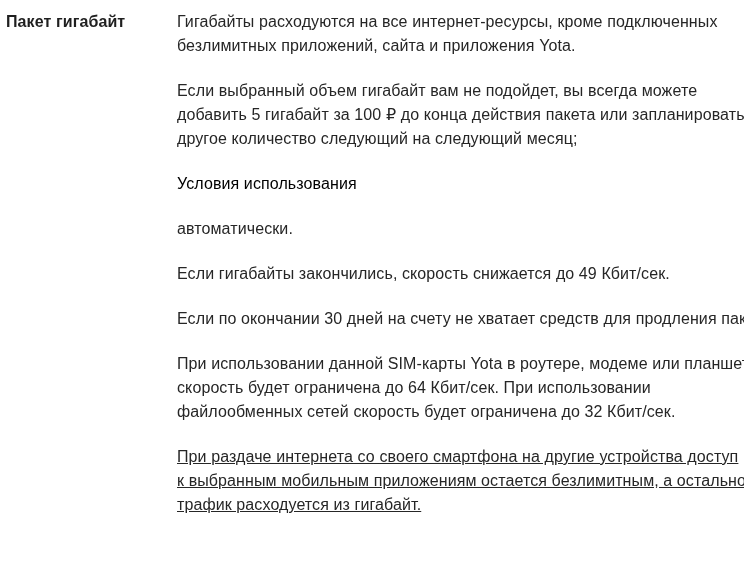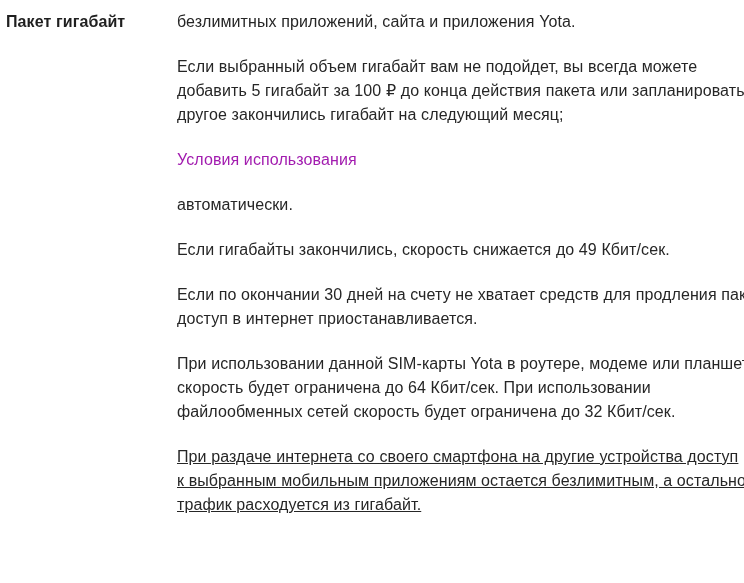--- a/index.html
+++ b/index.html
@@ -43,57 +43,57 @@
     text-decoration: underline;
   }
   .line {
     font-size: 16px;
     line-height: 24px;
     white-space: nowrap;
     color: #262626;
     letter-spacing: 0.1px;
   }
   .para.muted .line {
-    color: #a21caf;
+    color: #000000;
   }
 </style>
 </head>
 <body>
 
 <div class="row">
 
   <div class="term-col">Пакет гигабайт</div>
 
   <div class="desc-col">
 
     <div class="para">
+      <div class="line">Гигабайты расходуются на все интернет-ресурсы, кроме подключенных</div>
       <div class="line">безлимитных приложений, сайта и приложения Yota.</div>
     </div>
 
     <div class="para">
       <div class="line">Если выбранный объем гигабайт вам не подойдет, вы всегда можете</div>
       <div class="line">добавить 5 гигабайт за 100 ₽ до конца действия пакета или запланировать</div>
-      <div class="line">другое закончились гигабайт на следующий месяц;</div>
+      <div class="line">другое количество следующий на следующий месяц;</div>
     </div>
 
     <div class="para muted">
       <div class="line">Условия использования</div>
     </div>
 
     <div class="para">
       <div class="line">автоматически.</div>
     </div>
 
     <div class="para">
       <div class="line">Если гигабайты закончились, скорость снижается до 49 Кбит/сек.</div>
     </div>
 
     <div class="para">
       <div class="line">Если по окончании 30 дней на счету не хватает средств для продления пакета,</div>
-      <div class="line">доступ в интернет приостанавливается.</div>
     </div>
 
     <div class="para">
       <div class="line">При использовании данной SIM-карты Yota в роутере, модеме или планшете</div>
       <div class="line">скорость будет ограничена до 64 Кбит/сек. При использовании</div>
       <div class="line">файлообменных сетей скорость будет ограничена до 32 Кбит/сек.</div>
     </div>
 
     <div class="para">
       <div class="line">При раздаче интернета со своего смартфона на другие устройства доступ</div>

